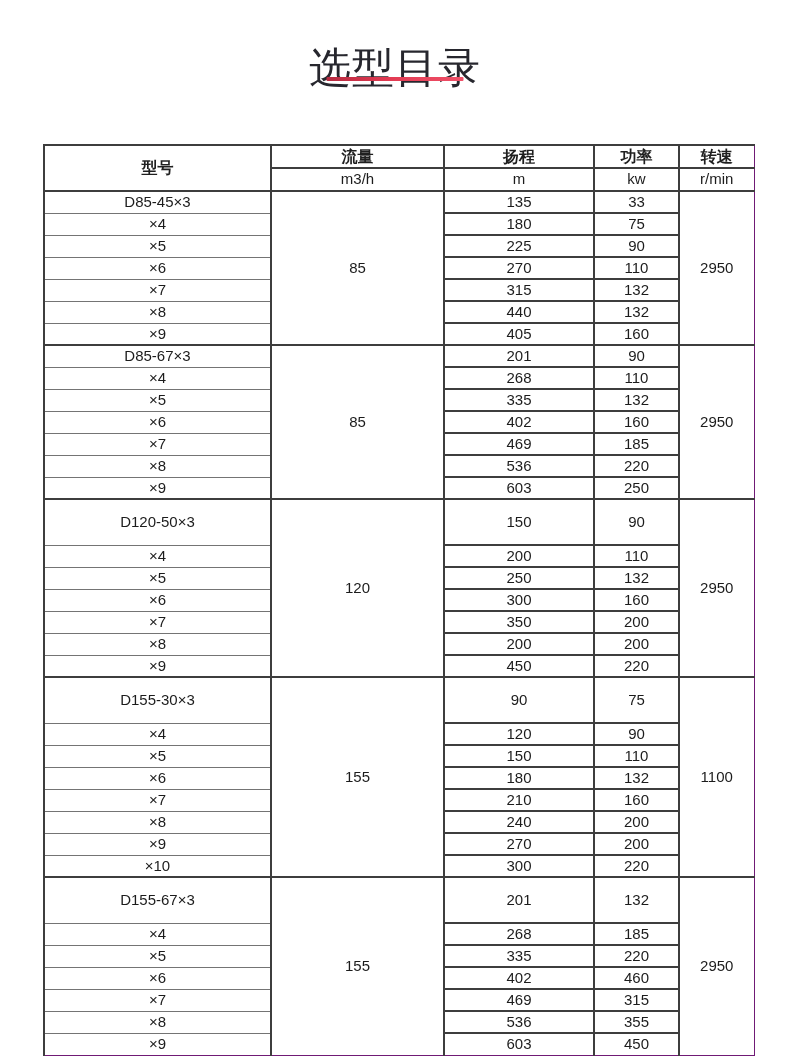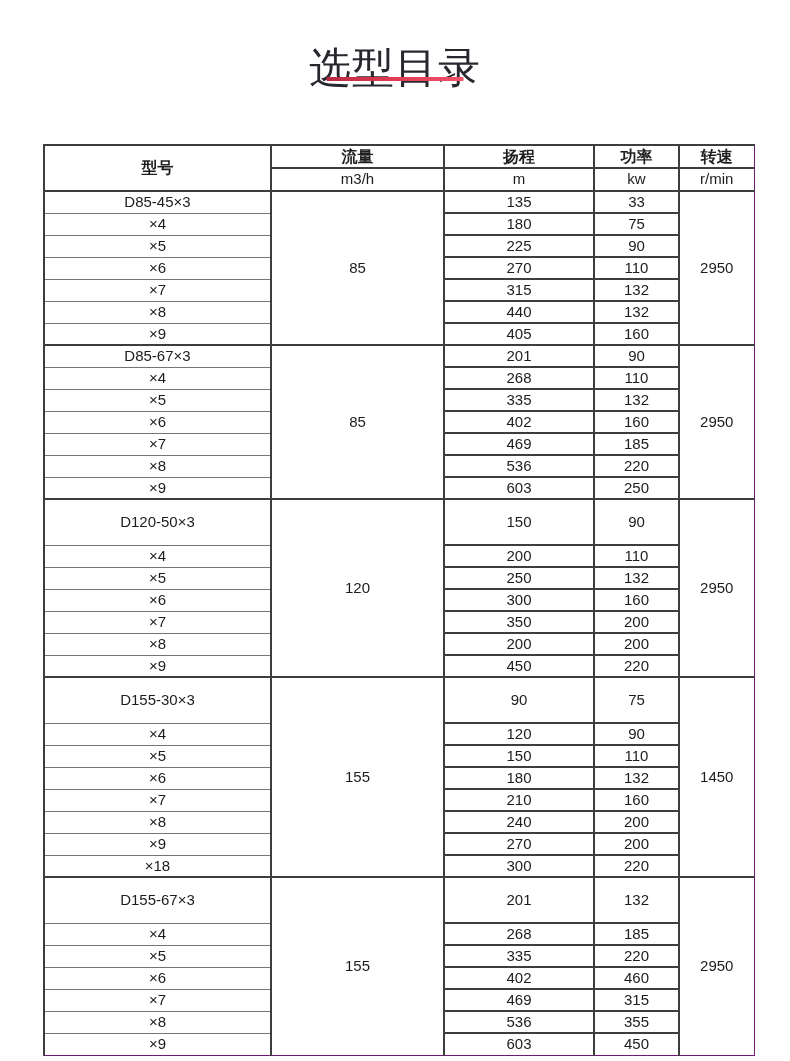--- a/index.html
+++ b/index.html
@@ -213,21 +213,21 @@
         <tr class="h-normal">
           <td class="thin-top">×9</td>
           <td>450</td>
           <td>220</td>
         </tr>
         <tr class="h-tall">
           <td>D155-30×3</td>
           <td rowspan="8">155</td>
           <td>90</td>
           <td>75</td>
-          <td rowspan="8">1450</td>
+          <td rowspan="8">1100</td>
         </tr>
         <tr class="h-normal">
           <td class="thin-top">×4</td>
           <td>120</td>
           <td>90</td>
         </tr>
         <tr class="h-normal">
           <td class="thin-top">×5</td>
           <td>150</td>
           <td>110</td>
@@ -246,21 +246,21 @@
           <td class="thin-top">×8</td>
           <td>240</td>
           <td>200</td>
         </tr>
         <tr class="h-normal">
           <td class="thin-top">×9</td>
           <td>270</td>
           <td>200</td>
         </tr>
         <tr class="h-normal">
-          <td class="thin-top">×18</td>
+          <td class="thin-top">×10</td>
           <td>300</td>
           <td>220</td>
         </tr>
         <tr class="h-tall">
           <td>D155-67×3</td>
           <td rowspan="7">155</td>
           <td>201</td>
           <td>132</td>
           <td rowspan="7">2950</td>
         </tr>

